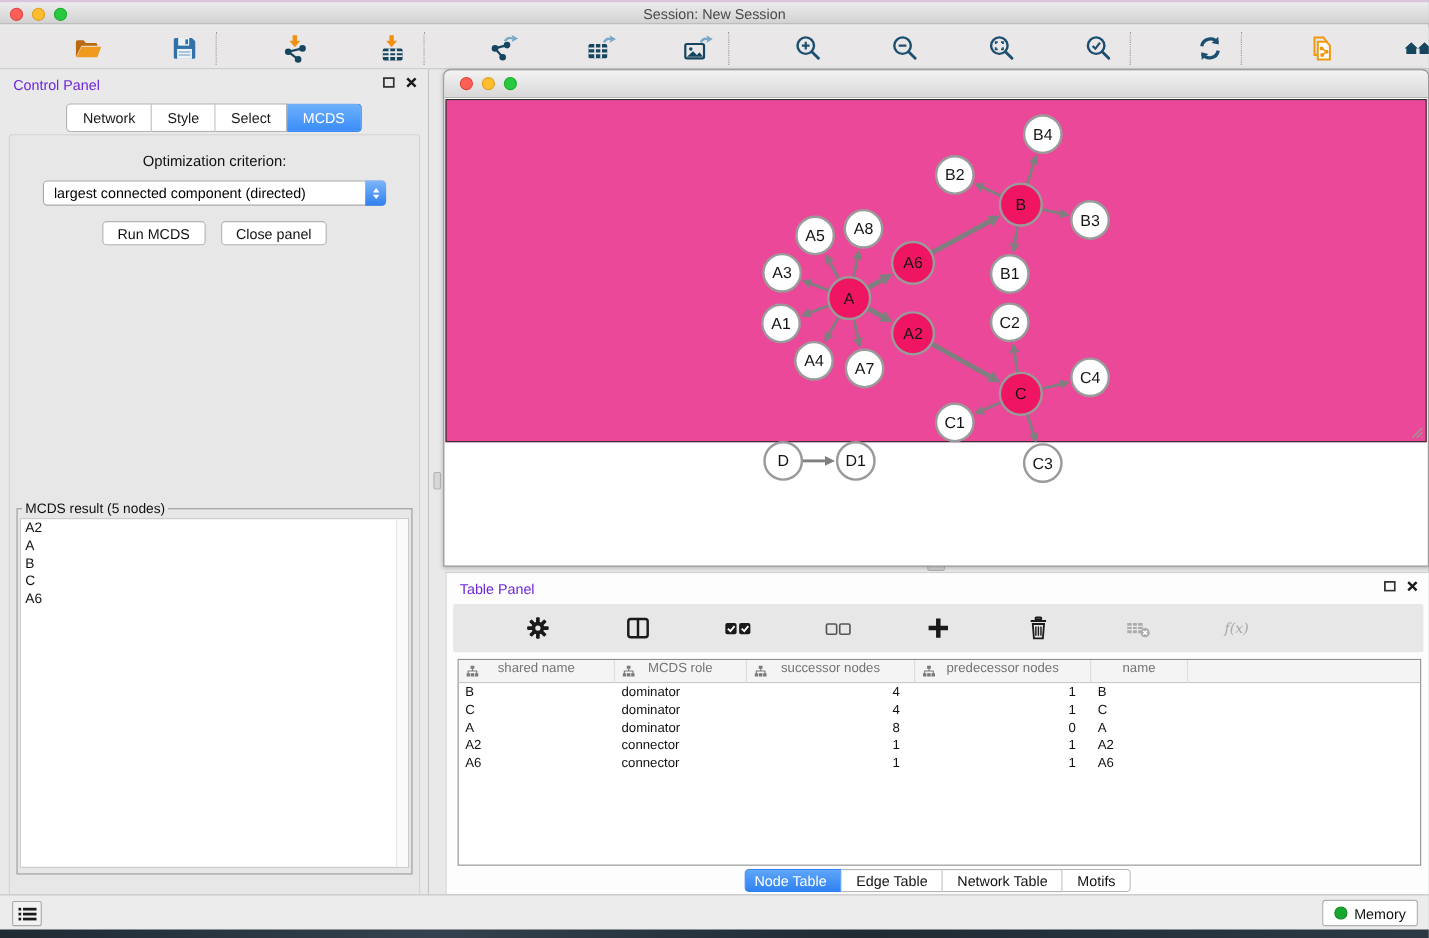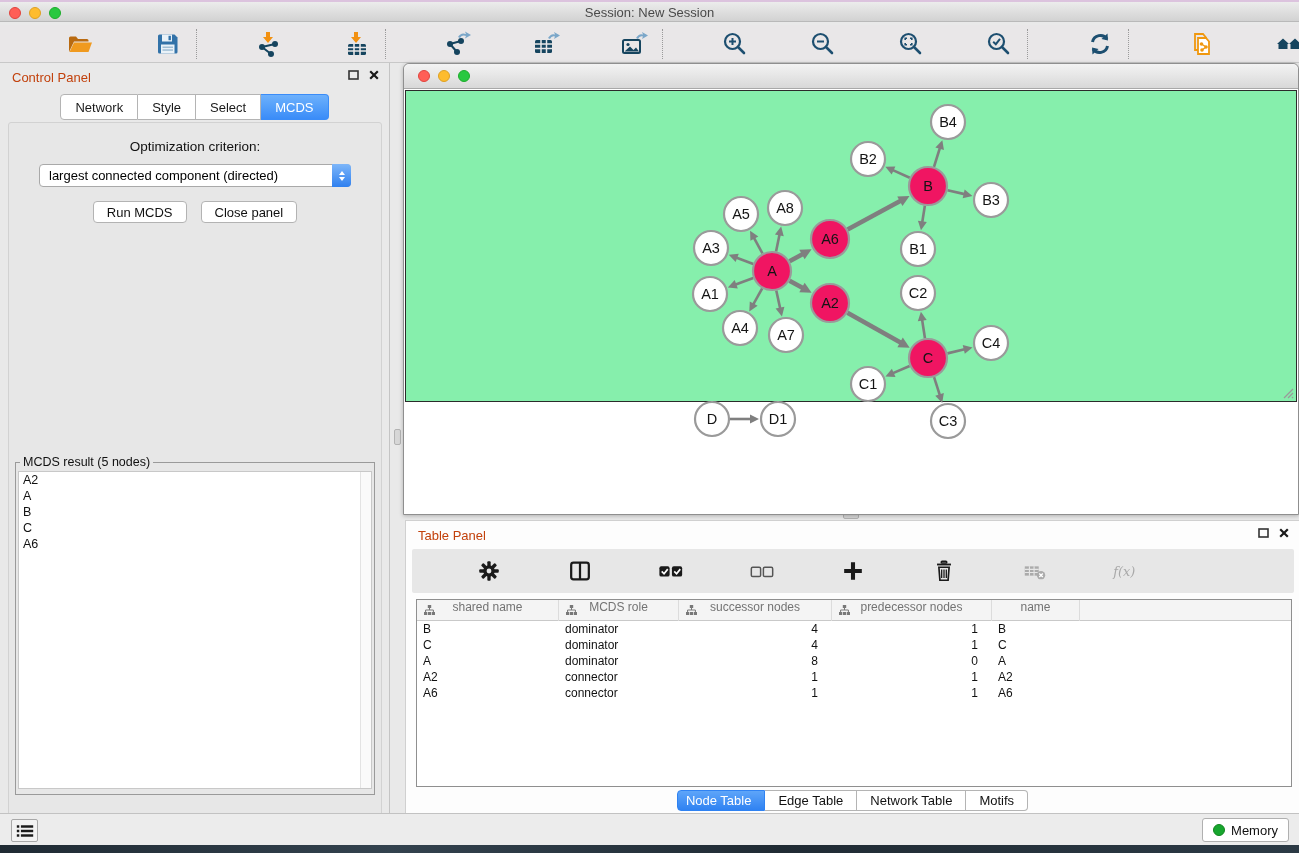--- a/index.html
+++ b/index.html
@@ -27,21 +27,21 @@
   .tbsep{width:0;height:30px;border-left:1px dotted #9a9a9a;}
   .tbicon{width:30px;height:30px;display:flex;align-items:center;justify-content:center;cursor:pointer;margin-left:44px;}
   #search-wrap{margin-left:auto;margin-right:10px;width:296px;height:24px;background:#fff;
     border:1px solid #b7b7b7;border-radius:5px;display:flex;align-items:center;padding:0 6px;}
   #search-wrap input{border:none;outline:none;flex:1;font-size:12px;background:transparent;
     font-family:"Liberation Sans",sans-serif;}
   
   #control-panel{position:absolute;left:0;top:63px;width:390px;height:750px;background:#e9e9e9;
     border-right:1px solid #c4c4c4;}
   .panel-header{position:relative;height:28px;}
-  .panel-title{position:absolute;left:12px;top:7px;font-size:13px;color:#c2410c;}
+  .panel-title{position:absolute;left:12px;top:7px;font-size:13px;color:#6d28d9;}
   .panel-btns{position:absolute;right:10px;top:7px;display:flex;gap:10px;align-items:center;}
   
   #cp-tabs{position:absolute;left:0;right:0;top:31px;display:flex;justify-content:center;}
   .cp-tab{height:22px;padding:12px 14px;font-size:13px;display:flex;align-items:center;
     background:#fff;border:1px solid #b4b4b4;border-left:none;color:#1a1a1a;cursor:pointer;}
   .cp-tab:first-child{border-left:1px solid #b4b4b4;border-radius:4px 0 0 4px;}
   .cp-tab:last-child{border-radius:0 4px 4px 0;}
   .cp-tab.active{background:linear-gradient(#6db1fc,#3a8cf8);border-color:#3a8cf8;color:#fff;}
   #cp-body{position:absolute;left:8px;top:59px;width:374px;height:741px;background:#e7e7e7;
     border:1px solid #d2d2d2;border-radius:3px;}
@@ -69,21 +69,21 @@
   
   .vhandle{position:absolute;width:7px;height:16px;background:#d7d7d7;border:1px solid #b3b3b3;border-radius:2px;}
   .hhandle{position:absolute;width:16px;height:7px;background:#d7d7d7;border:1px solid #b3b3b3;border-radius:2px;}
   
   #net-window{position:absolute;left:403px;top:63px;width:896px;height:452px;background:#fff;
     border:1px solid #8f8f8f;border-radius:6px 6px 0 0;box-shadow:0 1px 4px rgba(0,0,0,.25);}
   #net-titlebar{position:relative;height:25px;background:linear-gradient(#f3f3f3,#d8d8d8);
     border-bottom:1px solid #a8a8a8;border-radius:6px 6px 0 0;}
   #net-titlebar .lights{left:14px;top:6px;}
   #net-titlebar .title{position:absolute;left:0;right:0;top:5px;text-align:center;font-size:13px;color:#333;}
-  #net-canvas{position:absolute;left:1px;top:26px;width:892px;height:312px;background:#86efac;
+  #net-canvas{position:absolute;left:1px;top:26px;width:892px;height:312px;background:#ec4899;
     border:1.5px solid #2b2b2b;}
   #graph-svg{position:absolute;left:0;top:0;}
   #resize-grip{position:absolute;right:2px;bottom:2px;width:14px;height:14px;cursor:nwse-resize;}
   
   #table-panel{position:absolute;left:405px;top:520px;width:894px;height:293px;background:#fdfdfd;
     border-left:1px solid #d0d0d0;border-top:1px solid #d0d0d0;}
   #tp-toolbar{position:absolute;left:6px;top:28px;width:882px;height:44px;background:#e7e7e7;
     border-radius:2px;display:flex;align-items:center;gap:17px;padding:0 18px;}
   #node-table{position:absolute;left:10px;top:78px;width:876px;height:188px;background:#fff;
     border:1px solid #8f8f8f;overflow:hidden;}

